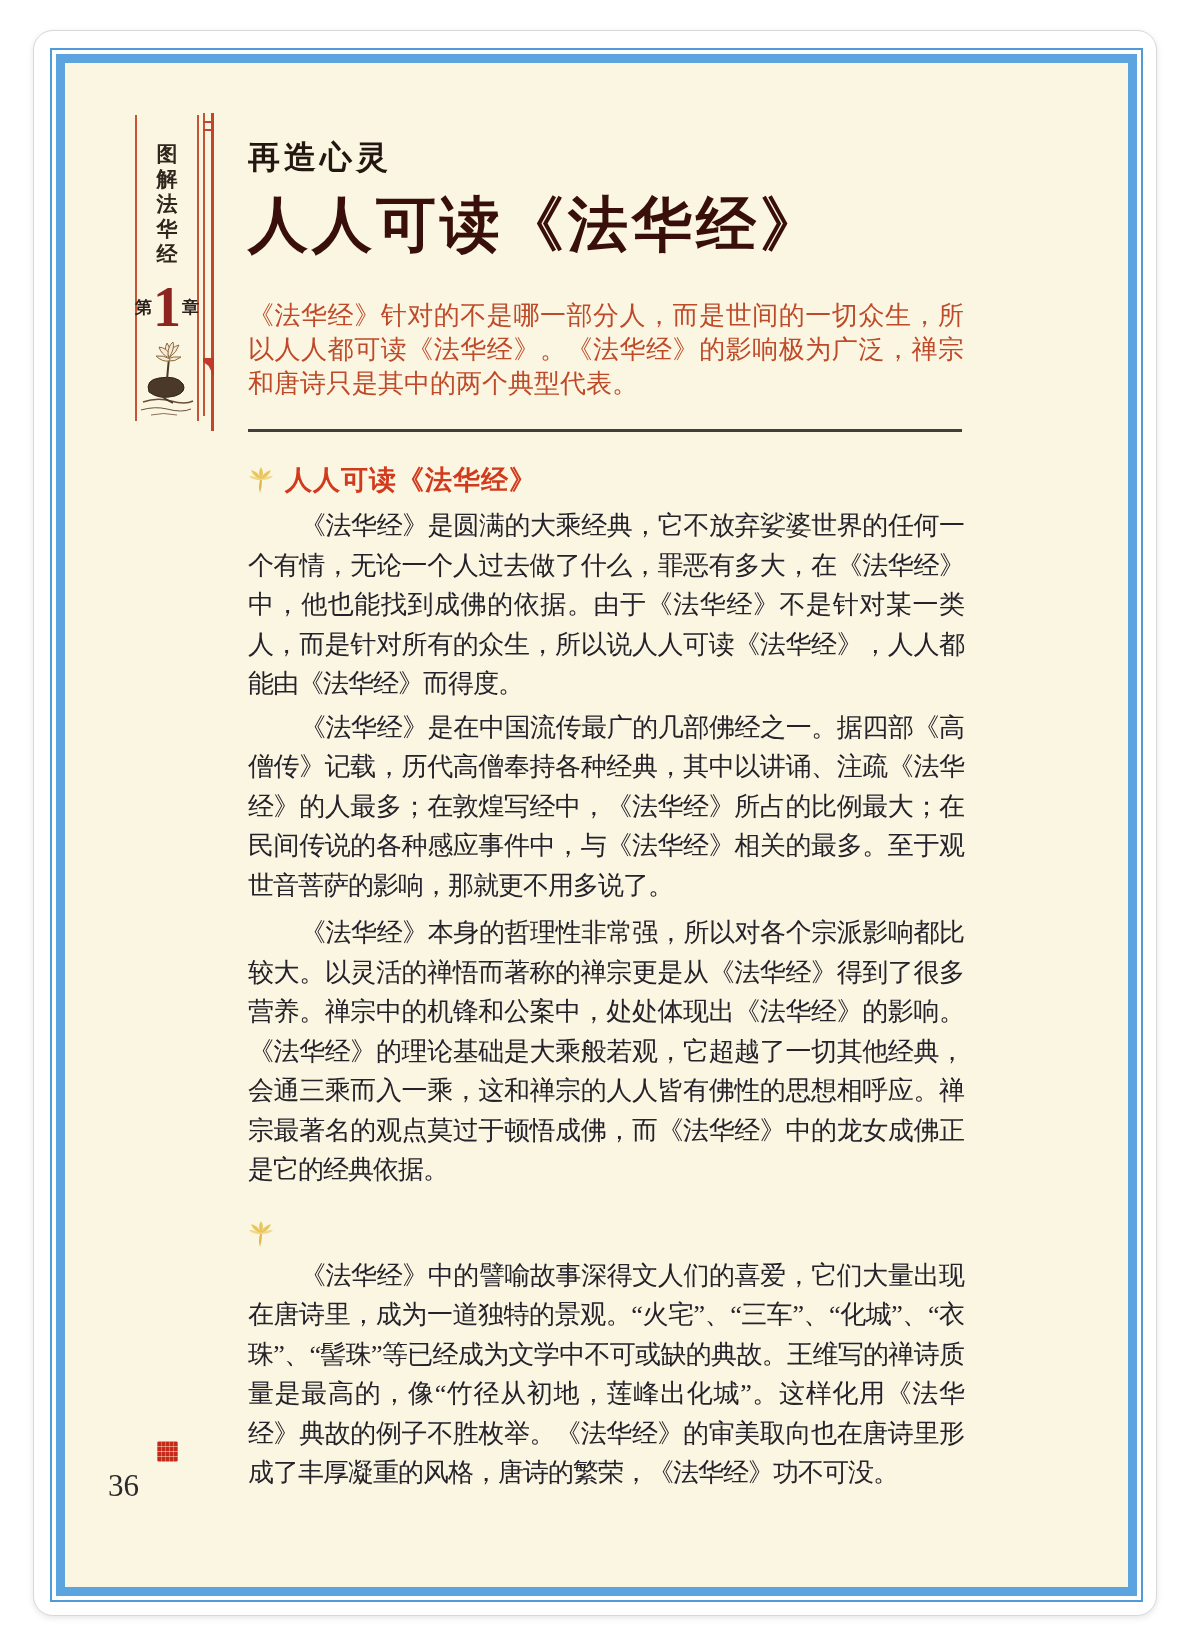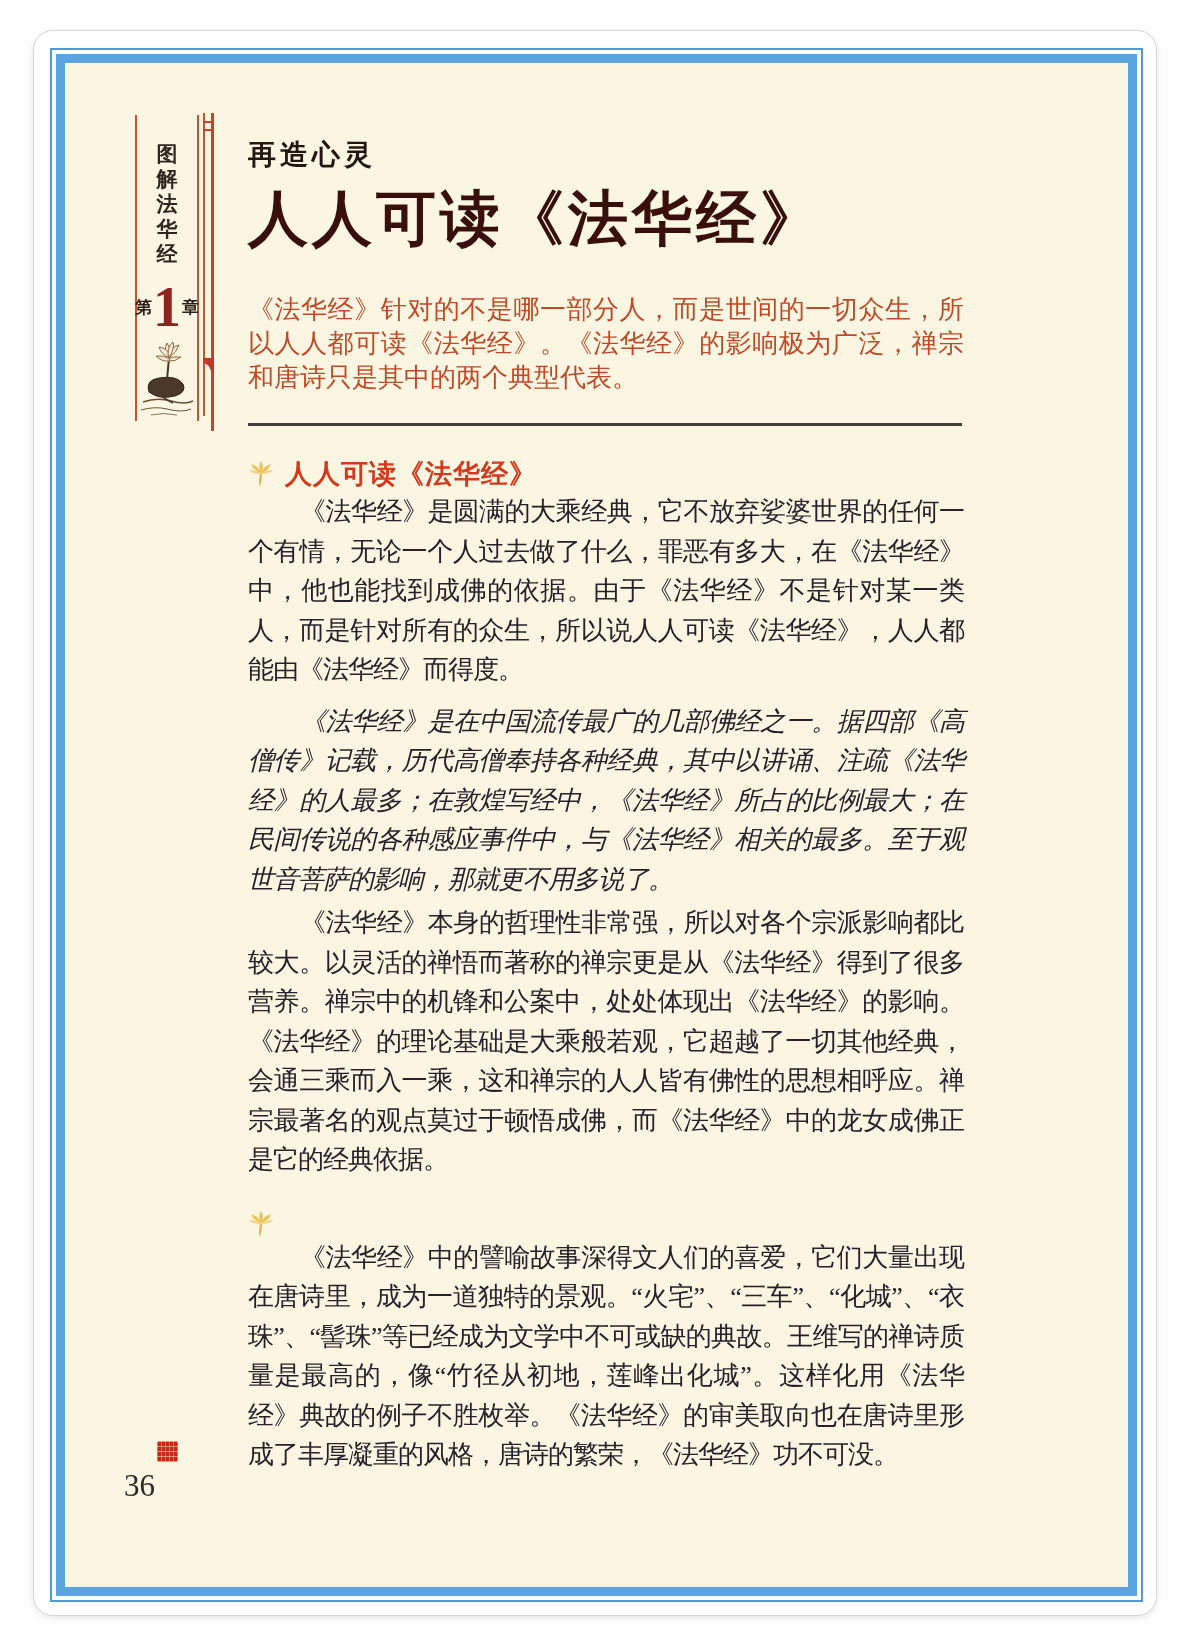--- a/index.html
+++ b/index.html
@@ -55,55 +55,55 @@
   .decor-tick.t1 { top:121px; }
   .decor-tick.t2 { top:129px; }
   .decor-flag {
     position:absolute; left:203px; top:358px; width:11px; height:19px; background:#c0392b;
     clip-path: polygon(0 0, 100% 0, 100% 100%, 52% 42%, 0 20%);
   }
 
   
   .main { position:absolute; left:248px; top:136px; width:716px; }
   .kicker {
-    font-size:28px; font-weight:bold; color:#241611; letter-spacing:4px;
+    font-size:32px; font-weight:bold; color:#241611; letter-spacing:4px;
   }
   .page-title {
     margin-top:10px; font-size:60px; line-height:70px; font-weight:bold;
     color:#380f0b; letter-spacing:4px; white-space:nowrap;
   }
   .intro {
     margin-top:39px; font-size:26px; line-height:34px; color:#bf4a29;
     text-align:justify; letter-spacing:0px;
   }
   .divider { margin-top:28px; width:714px; border-top:3px solid #413f3a; }
 
   .section-heading { display:flex; align-items:center; gap:11px; margin-top:30px; }
   .section-heading .h-text {
     font-family:"Liberation Sans", sans-serif; font-weight:bold;
     font-size:27px; color:#d23a1d; letter-spacing:1px;
   }
   .flower { width:26px; height:28px; flex:0 0 auto; }
 
   .para {
-    margin-top:0; font-size:26px; line-height:39.5px; letter-spacing:-1px;
+    margin-top:8px; font-size:26px; line-height:39.5px; letter-spacing:-1px;
     color:#25222b; text-align:justify; text-indent:2em;
   }
-  .para + .para { margin-top:12px;font-style:italic; }
+  .para + .para { margin-top:4px; }
   .section { margin-top:4px; }
 
   
   .seal {
     position:absolute; left:157px; top:1441px; width:21px; height:21px;
     background:#c5291b; border-radius:2px;
     background-image:
       repeating-linear-gradient(0deg, rgba(255,230,180,0.55) 0 1px, transparent 1px 5px),
       repeating-linear-gradient(90deg, rgba(255,230,180,0.35) 0 1px, transparent 1px 4px);
   }
-  .folio { position:absolute; left:124px; top:1468px; font-size:31px; color:#2a2a2a; }
+  .folio { position:absolute; left:108px; top:1468px; font-size:31px; color:#2a2a2a; }
 </style>
 </head>
 <body>
 
 <div class="stage">
 
   <div class="card"></div>
 
   <div class="frame-outer">
     <div class="frame-inner"></div>

